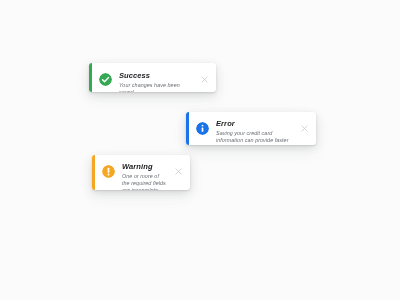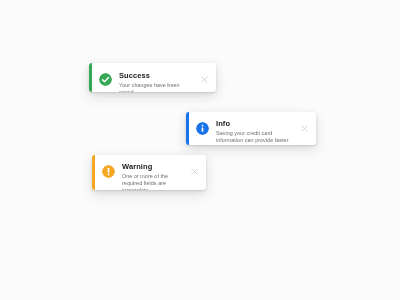--- a/index.html
+++ b/index.html
@@ -25,20 +25,21 @@
     position: absolute;
     display: flex;
     align-items: stretch;
     background: #ffffff;
     border-radius: 3px;
     box-shadow: 0 1px 2px rgba(60,64,67,0.16),
                 0 3px 8px rgba(60,64,67,0.13),
                 0 6px 16px rgba(60,64,67,0.07);
     overflow: hidden;
     box-sizing: border-box;
+    font-style: italic;
   }
 
   .accent {
     width: 3px;
     flex: 0 0 3px;
     align-self: stretch;
   }
 
   .toast-inner {
     flex: 1 1 auto;
@@ -91,21 +92,21 @@
     align-items: center;
     justify-content: center;
     margin-left: 6px;
     margin-top: 4px;
     cursor: pointer;
   }
 
   
   #toast-success { left: 89px;  top: 63px;  width: 127px; height: 29px; }
   #toast-info    { left: 186px; top: 112px; width: 130px; height: 33px; }
-  #toast-warning { left: 92px;  top: 155px; width: 114px; height: 35px; }
+  #toast-warning { left: 92px;  top: 155px; width: 98px; height: 35px; }
   #toast-error   { left: 202px; top: 200px; width: 128px; height: 34px; }
 
   #toast-success .content { padding-top: 1px; }
   #toast-success .icon-wrap { margin-top: 3px; }
   #toast-error .icon-wrap { margin-top: 2px; }
   #toast-warning .icon-wrap { margin-top: 3px; }
   #toast-info .icon-wrap { margin-top: 3px; }
 </style>
 </head>
 <body>
@@ -137,21 +138,21 @@
     <div class="accent" style="background:#1a73e8"></div>
     <div class="toast-inner">
       <span class="icon-wrap">
         <svg class="icon-circle" viewBox="0 0 24 24" aria-hidden="true">
           <circle cx="12" cy="12" r="12" fill="#1a73e8"></circle>
           <circle cx="12" cy="6.6" r="1.7" fill="#ffffff"></circle>
           <rect x="10.4" y="10" width="3.2" height="8.2" rx="1.1" fill="#ffffff"></rect>
         </svg>
       </span>
       <div class="content">
-        <div class="title">Info</div>
+        <div class="title">Error</div>
         <div class="body">Saving your credit card information can provide faster checkout times.</div>
       </div>
       <span class="close-btn">
         <svg width="7" height="7" viewBox="0 0 12 12" aria-hidden="true">
           <path d="M1.5 1.5 L10.5 10.5 M10.5 1.5 L1.5 10.5" stroke="#c4c7c9" stroke-width="1.3" stroke-linecap="round"></path>
         </svg>
       </span>
     </div>
   </div>
 

